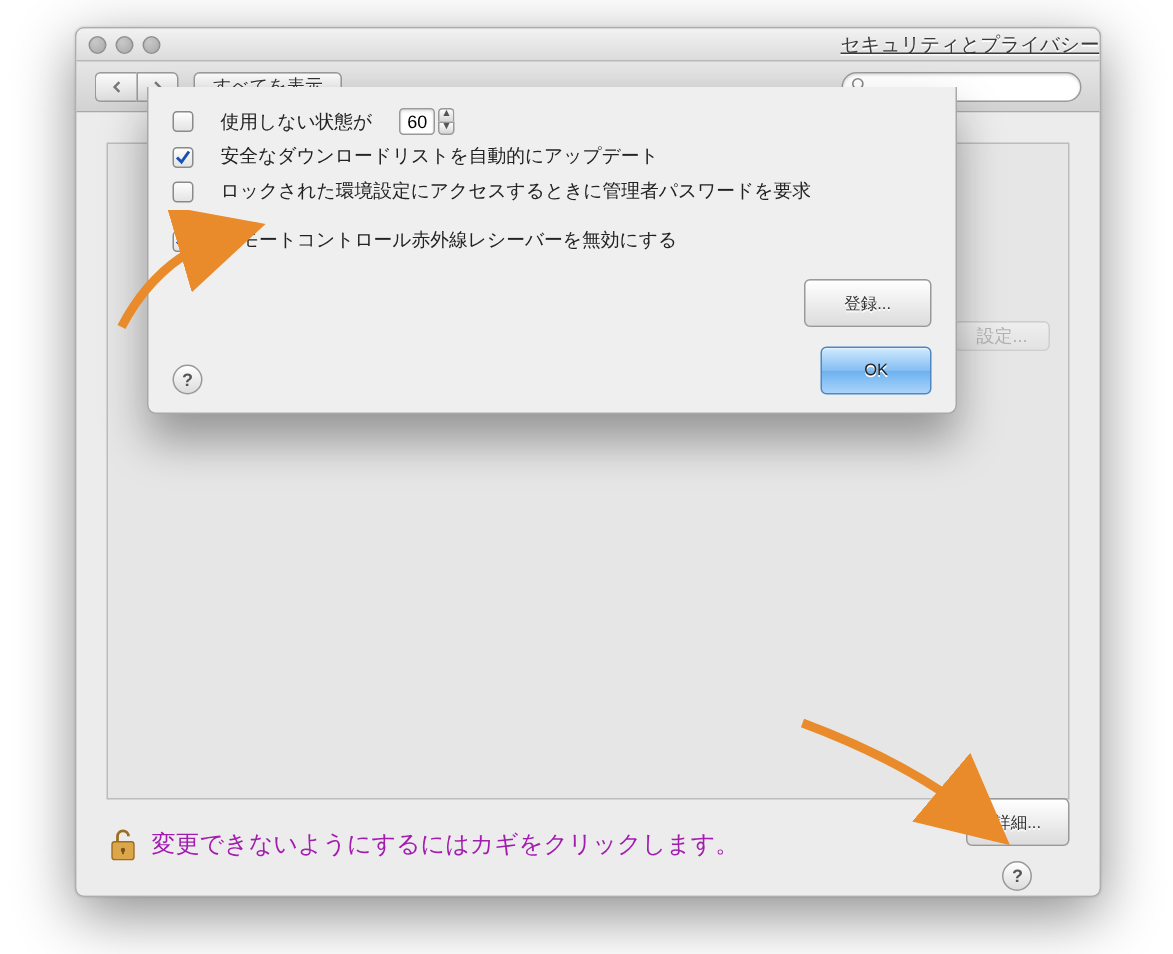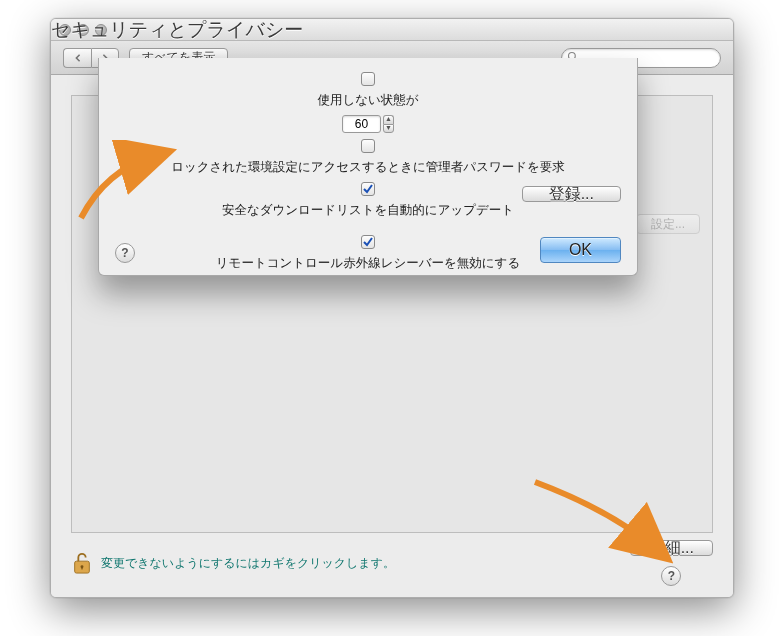--- a/index.html
+++ b/index.html
@@ -41,25 +41,26 @@
   }
   .tl {
     width: 12px; height: 12px;
     border-radius: 50%;
     background: radial-gradient(circle at 35% 30%, #c9c9c9, #a8a8a8);
     border: 1px solid #8f8f8f;
   }
   .titlebar-title {
     position: absolute;
     left: 0; right: 0;
-    text-align: left;
-    font-size: 19px;
+    text-align: right;
+    font-size: 13px;
     color: #3a3a3a;
     text-shadow: 0 1px 0 #fff;
     pointer-events: none;
+    text-decoration: underline;
   }
   .toolbar {
     height: 34px;
     background: linear-gradient(#e6e6e6, #d2d2d2);
     border-bottom: 1px solid #a8a8a8;
     display: flex;
     align-items: center;
     padding: 0 12px;
     gap: 10px;
   }
@@ -129,35 +130,35 @@
     left: 20px; right: 20px;
     bottom: 18px;
     height: 32px;
     display: flex;
     align-items: center;
   }
   .lock-area {
     display: flex;
     align-items: center;
     gap: 8px;
-    font-size: 12px;
-    color: #0f766e;
+    font-size: 16px;
+    color: #a21caf;
     text-align: center;
   }
   .lock-icon {
     width: 22px; height: 26px;
   }
   .footer-push { margin-left: auto; display: flex; align-items: center; gap: 10px; flex-direction: column; }
   .aqua-btn {
-    height: 16px;
+    height: 32px;
     padding: 0 18px;
     border-radius: 4px;
     border: 1px solid #999;
     background: linear-gradient(#ffffff, #dcdcdc);
-    font-size: 16px;
+    font-size: 11px;
     color: #333;
     text-shadow: 0 1px 0 #fff;
     display: inline-flex; align-items: center; justify-content: center;
     box-shadow: 0 1px 0 rgba(255,255,255,0.4) inset;
   }
   .aqua-btn.default {
     background: linear-gradient(#cfeaff, #86bdf2 50%, #6bb1ef 51%, #aad4fb);
     border: 1px solid #5087c0;
     color: #222;
   }
@@ -180,25 +181,24 @@
     background: #efefef;
     border: 1px solid #a8a8a8;
     border-top: none;
     border-radius: 0 0 6px 6px;
     box-shadow: 0 18px 30px rgba(0,0,0,0.35);
     padding: 14px 16px 12px 16px;
   }
   .row {
     display: flex;
     align-items: center;
-    gap: 6px;
+    gap: 18px;
     margin-bottom: 6px;
     font-size: 12.5px;
     color: #222;
-    flex-direction: column;
   }
   .sub {
     font-size: 11px;
     color: #555;
     margin-left: 22px;
   }
   .checkbox {
     width: 14px; height: 14px;
     border: 1px solid #8a8a8a;
     border-radius: 3px;
@@ -206,21 +206,21 @@
     display: inline-flex; align-items: center; justify-content: center;
     flex: 0 0 14px;
   }
   .checkbox svg { width: 12px; height: 12px; display: none; }
   .checkbox.checked svg { display: block; color: #1a50b5; }
   .stepper {
     display: flex;
     align-items: stretch;
   }
   .stepper input {
-    width: 39px;
+    width: 24px;
     height: 18px;
     border: 1px solid #999;
     border-radius: 3px;
     text-align: center;
     font-size: 12px;
     background: #fff;
     box-shadow: inset 0 1px 2px rgba(0,0,0,0.15);
   }
   .stepper-arrows {
     display: flex; flex-direction: column;
@@ -354,33 +354,33 @@
     <span class="stepper">
       <input value="60" style="">
       <span class="stepper-arrows">
         <span>▲</span>
         <span>▼</span>
       </span>
     </span>
   </div>
 
   <div class="row">
-    <span class="checkbox">
-      
-    </span>
-    <span>ロックされた環境設定にアクセスするときに管理者パスワードを要求</span>
-  </div>
-
-  <div class="row">
     <span class="checkbox checked">
       <svg viewBox="0 0 12 12">
           <path d="M2 6 L5 9 L10 2" fill="none" stroke="currentColor" stroke-width="2"></path>
         </svg>
     </span>
     <span>安全なダウンロードリストを自動的にアップデート</span>
+  </div>
+
+  <div class="row">
+    <span class="checkbox">
+      
+    </span>
+    <span>ロックされた環境設定にアクセスするときに管理者パスワードを要求</span>
   </div>
 
   <div style="height:10px"></div>
 
   <div class="row">
     <span class="checkbox checked">
       <svg viewBox="0 0 12 12">
           <path d="M2 6 L5 9 L10 2" fill="none" stroke="currentColor" stroke-width="2"></path>
         </svg>
     </span>

